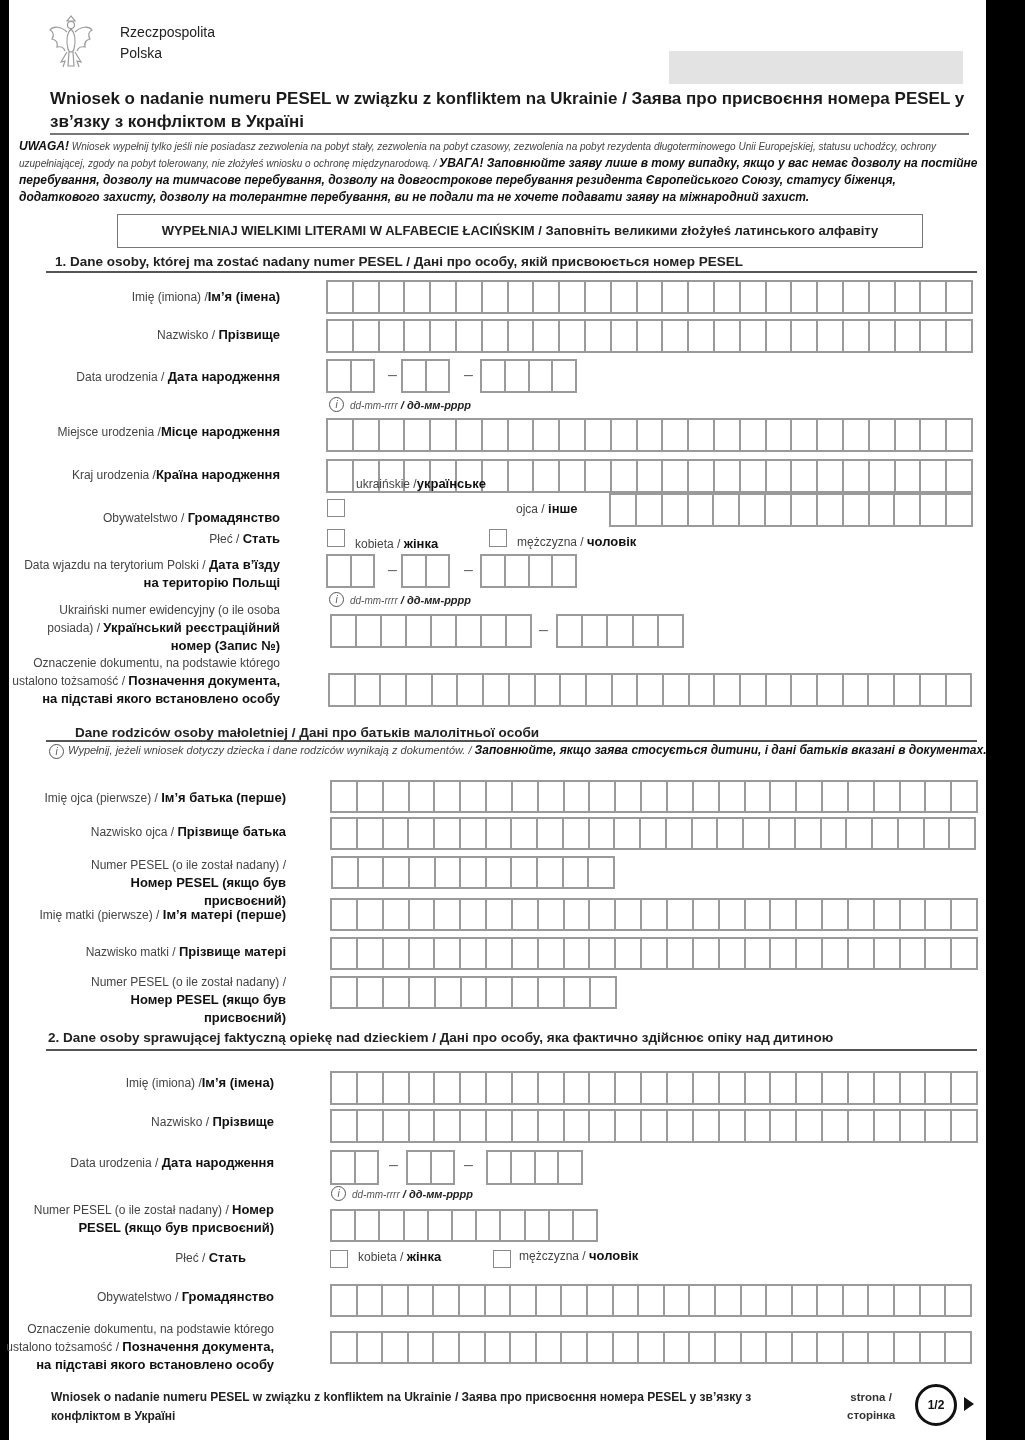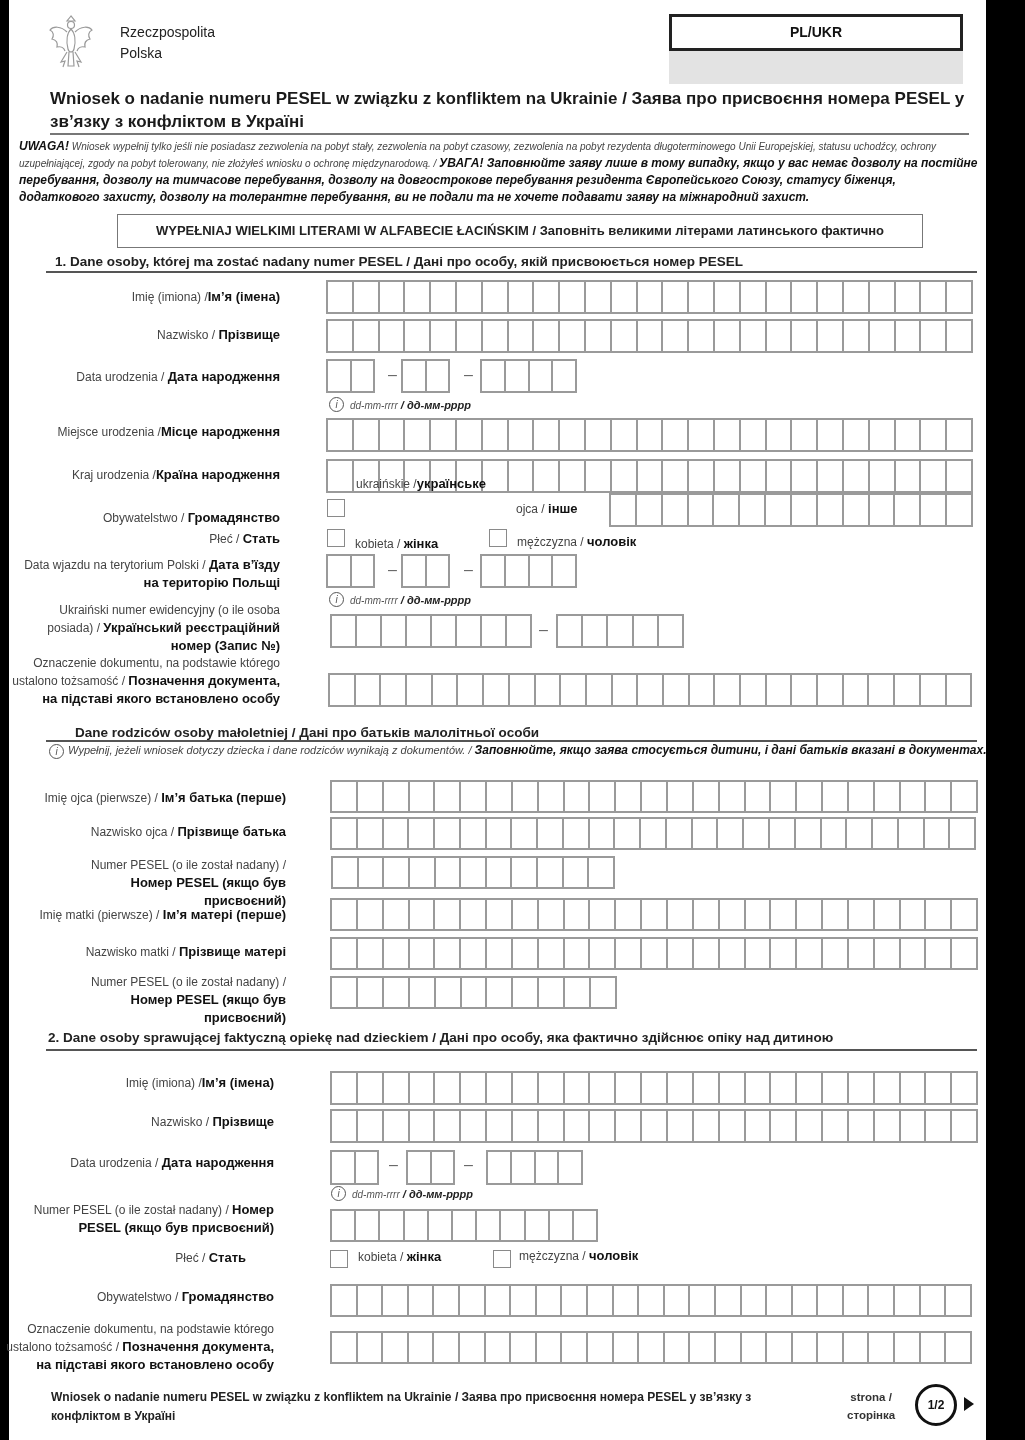--- a/index.html
+++ b/index.html
@@ -52,31 +52,30 @@
       <path d="M28 20 c6 -6 14 -6 17 -2 c-4 2 -4 6 -2 9 c-4 1 -6 4 -5 8 c-4 -1 -7 1 -8 4"></path>
       <path d="M20 40 l-6 10 l4 -1 l-2 6"></path>
       <path d="M28 40 l6 10 l-4 -1 l2 6"></path>
       <path d="M22 40 l-1 14 h6 l-1 -14"></path>
     </g>
   </svg>
   <div class="abs rp-text">
     <div>Rzeczpospolita</div>
     <div>Polska</div>
   </div>
-  <div class="abs plukr-box">PL/UKR</div>
   <div class="abs gray-box"></div>
 
   <div class="abs title">Wniosek o nadanie numeru PESEL w związku z konfliktem na Ukrainie / Заява про присвоєння номера PESEL у зв’язку з конфліктом в Україні</div>
   <div class="abs title-rule"></div>
 
   <div class="abs notice">
     <b>UWAGA!</b><span> Wniosek wypełnij tylko jeśli nie posiadasz zezwolenia na pobyt stały, zezwolenia na pobyt czasowy, zezwolenia na pobyt rezydenta długoterminowego Unii Europejskiej, statusu uchodźcy, ochrony uzupełniającej, zgody na pobyt tolerowany, nie złożyłeś wniosku o ochronę międzynarodową. / </span><b>УВАГА! Заповнюйте заяву лише в тому випадку, якщо у вас немає дозволу на постійне перебування, дозволу на тимчасове перебування, дозволу на довгострокове перебування резидента Європейського Союзу, статусу біженця, додаткового захисту, дозволу на толерантне перебування, ви не подали та не хочете подавати заяву на міжнародний захист.</b>
   </div>
 
-  <div class="abs latin-box">WYPEŁNIAJ WIELKIMI LITERAMI W ALFABECIE ŁACIŃSKIM / Заповніть великими літерами латинського фактично</div>
+  <div class="abs latin-box">WYPEŁNIAJ WIELKIMI LITERAMI W ALFABECIE ŁACIŃSKIM / Заповніть великими złożyłeś латинського алфавіту</div>
 
   <div class="abs section-head" style="left:46px; top:254px;text-align:center;">1. Dane osoby, której ma zostać nadany numer PESEL / Дані про особу, якій присвоюється номер PESEL</div>
   <div class="abs section-rule" style="left:37px; top:271px; width:931px;"></div>
 
   <div class="label" style="right:706px; top:288px;"><span>Imię (imiona) /</span><b>Ім’я (імена)</b></div>
   <div class="cells" style="left:317px; top:280px; width:647px; height:34px;">
       <div class="cell"></div>
       <div class="cell"></div>
       <div class="cell"></div>
       <div class="cell"></div>

